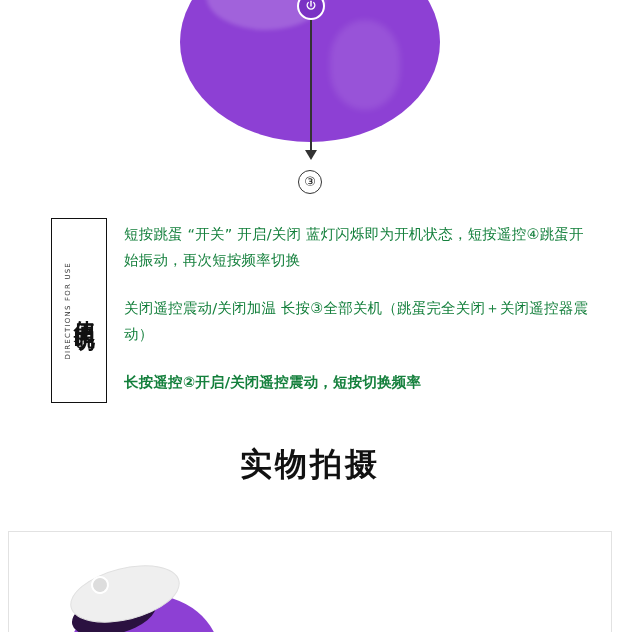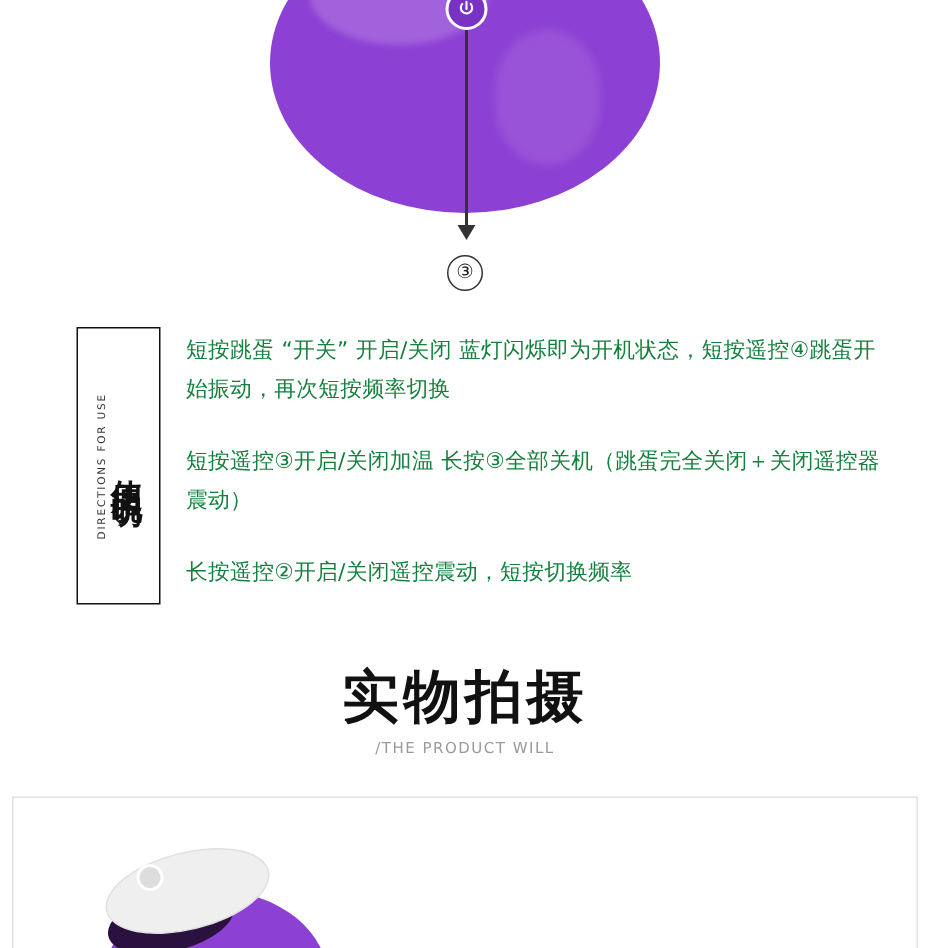--- a/index.html
+++ b/index.html
@@ -164,32 +164,32 @@
     width: 468px;
   }
   .step {
     font-size: 14.5px;
     color: #15803d;
     line-height: 26px;
     margin-bottom: 22px;
     font-family: "DejaVu Sans", "Liberation Sans", sans-serif;
     letter-spacing: 0.2px;
   }
-  .step:last-child { margin-bottom: 0; }
+  .step:last-child { margin-bottom: 0; font-weight: bold; }
 
   
   .section-heading {
     position: absolute;
     left: 0;
     top: 440px;
     width: 620px;
     text-align: center;
   }
   .section-heading .cn {
-    font-size: 38px;
+    font-size: 32px;
     font-weight: bold;
     color: #111111;
     letter-spacing: 3px;
     font-family: "DejaVu Sans", "Liberation Sans", sans-serif;
     line-height: 48px;
   }
   .section-heading .en {
     font-size: 10px;
     color: #9a9a9a;
     letter-spacing: 1px;
@@ -276,28 +276,27 @@
   </div>
 
   <div class="instructions">
     <div class="vertical-label">
       <div class="vl-cn">使用说明</div>
       <div class="vl-en">DIRECTIONS FOR USE</div>
     </div>
 
     <div class="steps">
       <div class="step">短按跳蛋 “开关” 开启/关闭 蓝灯闪烁即为开机状态，短按遥控④跳蛋开始振动，再次短按频率切换</div>
-      <div class="step">短按遥控③开启/关闭加温 长按③全部关机（跳蛋完全关闭＋关闭遥控器震动）</div>
+      <div class="step">关闭遥控震动/关闭加温 长按③全部关机（跳蛋完全关闭＋关闭遥控器震动）</div>
       <div class="step">长按遥控②开启/关闭遥控震动，短按切换频率</div>
     </div>
   </div>
 
   <div class="section-heading">
     <div class="cn">实物拍摄</div>
-    <div class="en">/THE PRODUCT WILL</div>
   </div>
 
   <div class="photo-frame">
     <div class="photo-egg"></div>
     <div class="photo-dark"></div>
     <div class="photo-cap"></div>
     <div class="photo-btn"></div>
   </div>
 
 </div>

